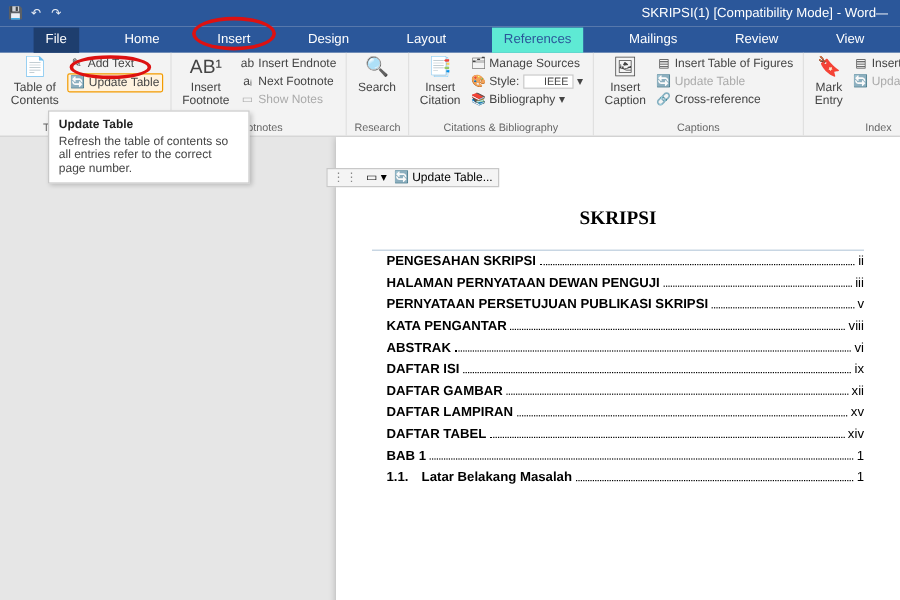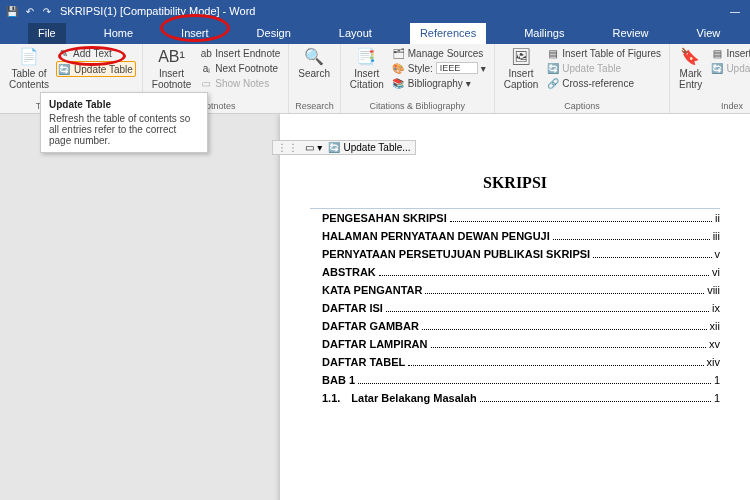--- a/index.html
+++ b/index.html
@@ -1,40 +1,40 @@
 <!DOCTYPE html>
 <html><head>
 <meta charset="utf-8">
 <style>
 * { margin: 0; padding: 0; box-sizing: border-box; font-family: "Segoe UI", Arial, sans-serif; }
 body { background: #e6e6e6; overflow: hidden; width: 750px; height: 500px; position: relative; }
 
 .titlebar { background: #2b579a; height: 22px; display: flex; align-items: center; color: #fff; font-size: 11px; }
 .qa { display: flex; gap: 3px; padding: 0 6px; align-items: center; }
 .qa span { width: 14px; height: 14px; display: inline-flex; align-items: center; justify-content: center; font-size: 10px; opacity: .9; }
-.titlecenter { flex: 1; text-align: left; }
+.titlecenter { flex: 1; text-align: right; }
 .winctl { display: flex; gap: 12px; padding-right: 10px; font-size: 10px; }
 
 .tabs { background: #2b579a; height: 22px; display: flex; align-items: flex-end; font-size: 11px; color: #fff; }
 .tab { padding: 4px 10px 5px; cursor: pointer; margin-left: 28px; }
 .tab.file { background: #1e3e6e; }
-.tab.active { background: #ffffff; color: #2b579a; }
+.tab.active { background: #5eead4; color: #2b579a; }
 .tell { margin-left: 6px; display: flex; align-items: center; gap: 4px; padding-bottom: 4px; font-size: 10px; color: #cfdcee; }
 .tell .bulb { font-size: 11px; }
 
 .ribbon { background: #f3f3f3; height: 70px; display: flex; border-bottom: 1px solid #d0d0d0; font-size: 10px; color: #444; }
 .group { border-right: 1px solid #e0e0e0; padding: 2px 6px 0 6px; display: flex; flex-direction: column; justify-content: space-between; }
 .gtitle { text-align: center; font-size: 9px; color: #666; padding-bottom: 2px; }
 .gbody { flex: 1; display: flex; align-items: flex-start; gap: 4px; }
 .bigbtn { display: flex; flex-direction: column; align-items: center; gap: 2px; padding: 2px 3px; text-align: center; line-height: 1.1; }
 .bigbtn .ic { width: 18px; height: 18px; display: flex; align-items: center; justify-content: center; font-size: 16px; }
 .vstack { display: flex; flex-direction: column; gap: 1px; }
 .smrow { display: flex; align-items: center; gap: 3px; white-space: nowrap; font-size: 10px; padding: 1px 2px; }
 .smrow .mic { width: 12px; height: 12px; font-size: 10px; display: inline-flex; align-items: center; justify-content: center; }
-.sel { border: 1px solid #c8c8c8; background: #fff; font-size: 9px; padding: 0 3px; width: 42px; display: inline-block; }
+.sel { border: 1px solid #c8c8c8; background: #fff; font-size: 9px; padding: 0 3px; width: 42px; display: inline-block; text-align: right; }
 
 .hl-update { border: 1px solid #f29b00; background: #fff3df; border-radius: 2px; }
 
 .circle { position: absolute; border: 3px solid #d11; border-radius: 50%; pointer-events: none; }
 .c1 { left: 160px; top: 14px; width: 70px; height: 28px; }
 .c2 { left: 58px; top: 46px; width: 68px; height: 20px; }
 
 .tooltip { position: absolute; left: 40px; top: 92px; width: 168px; background: #fff; border: 1px solid #c9c9c9; box-shadow: 2px 2px 4px rgba(0,0,0,.2); padding: 6px 8px; font-size: 10px; color: #444; }
 .tooltip .tt-title { font-weight: 600; margin-bottom: 3px; font-size: 10px; color: #222; }
 
@@ -234,28 +234,28 @@
           <span class="t">HALAMAN PERNYATAAN DEWAN PENGUJI</span>
           <span class="dots"></span>
           <span class="pg">iii</span>
         </div>
         <div class="toc-row">
           <span class="t">PERNYATAAN PERSETUJUAN PUBLIKASI SKRIPSI</span>
           <span class="dots"></span>
           <span class="pg">v</span>
         </div>
         <div class="toc-row">
+          <span class="t">KATA PENGANTAR</span>
+          <span class="dots"></span>
+          <span class="pg">viii</span>
+        </div>
+        <div class="toc-row">
           <span class="t">ABSTRAK</span>
           <span class="dots"></span>
           <span class="pg">vi</span>
-        </div>
-        <div class="toc-row">
-          <span class="t">KATA PENGANTAR</span>
-          <span class="dots"></span>
-          <span class="pg">viii</span>
         </div>
         <div class="toc-row">
           <span class="t">DAFTAR ISI</span>
           <span class="dots"></span>
           <span class="pg">ix</span>
         </div>
         <div class="toc-row">
           <span class="t">DAFTAR GAMBAR</span>
           <span class="dots"></span>
           <span class="pg">xii</span>

